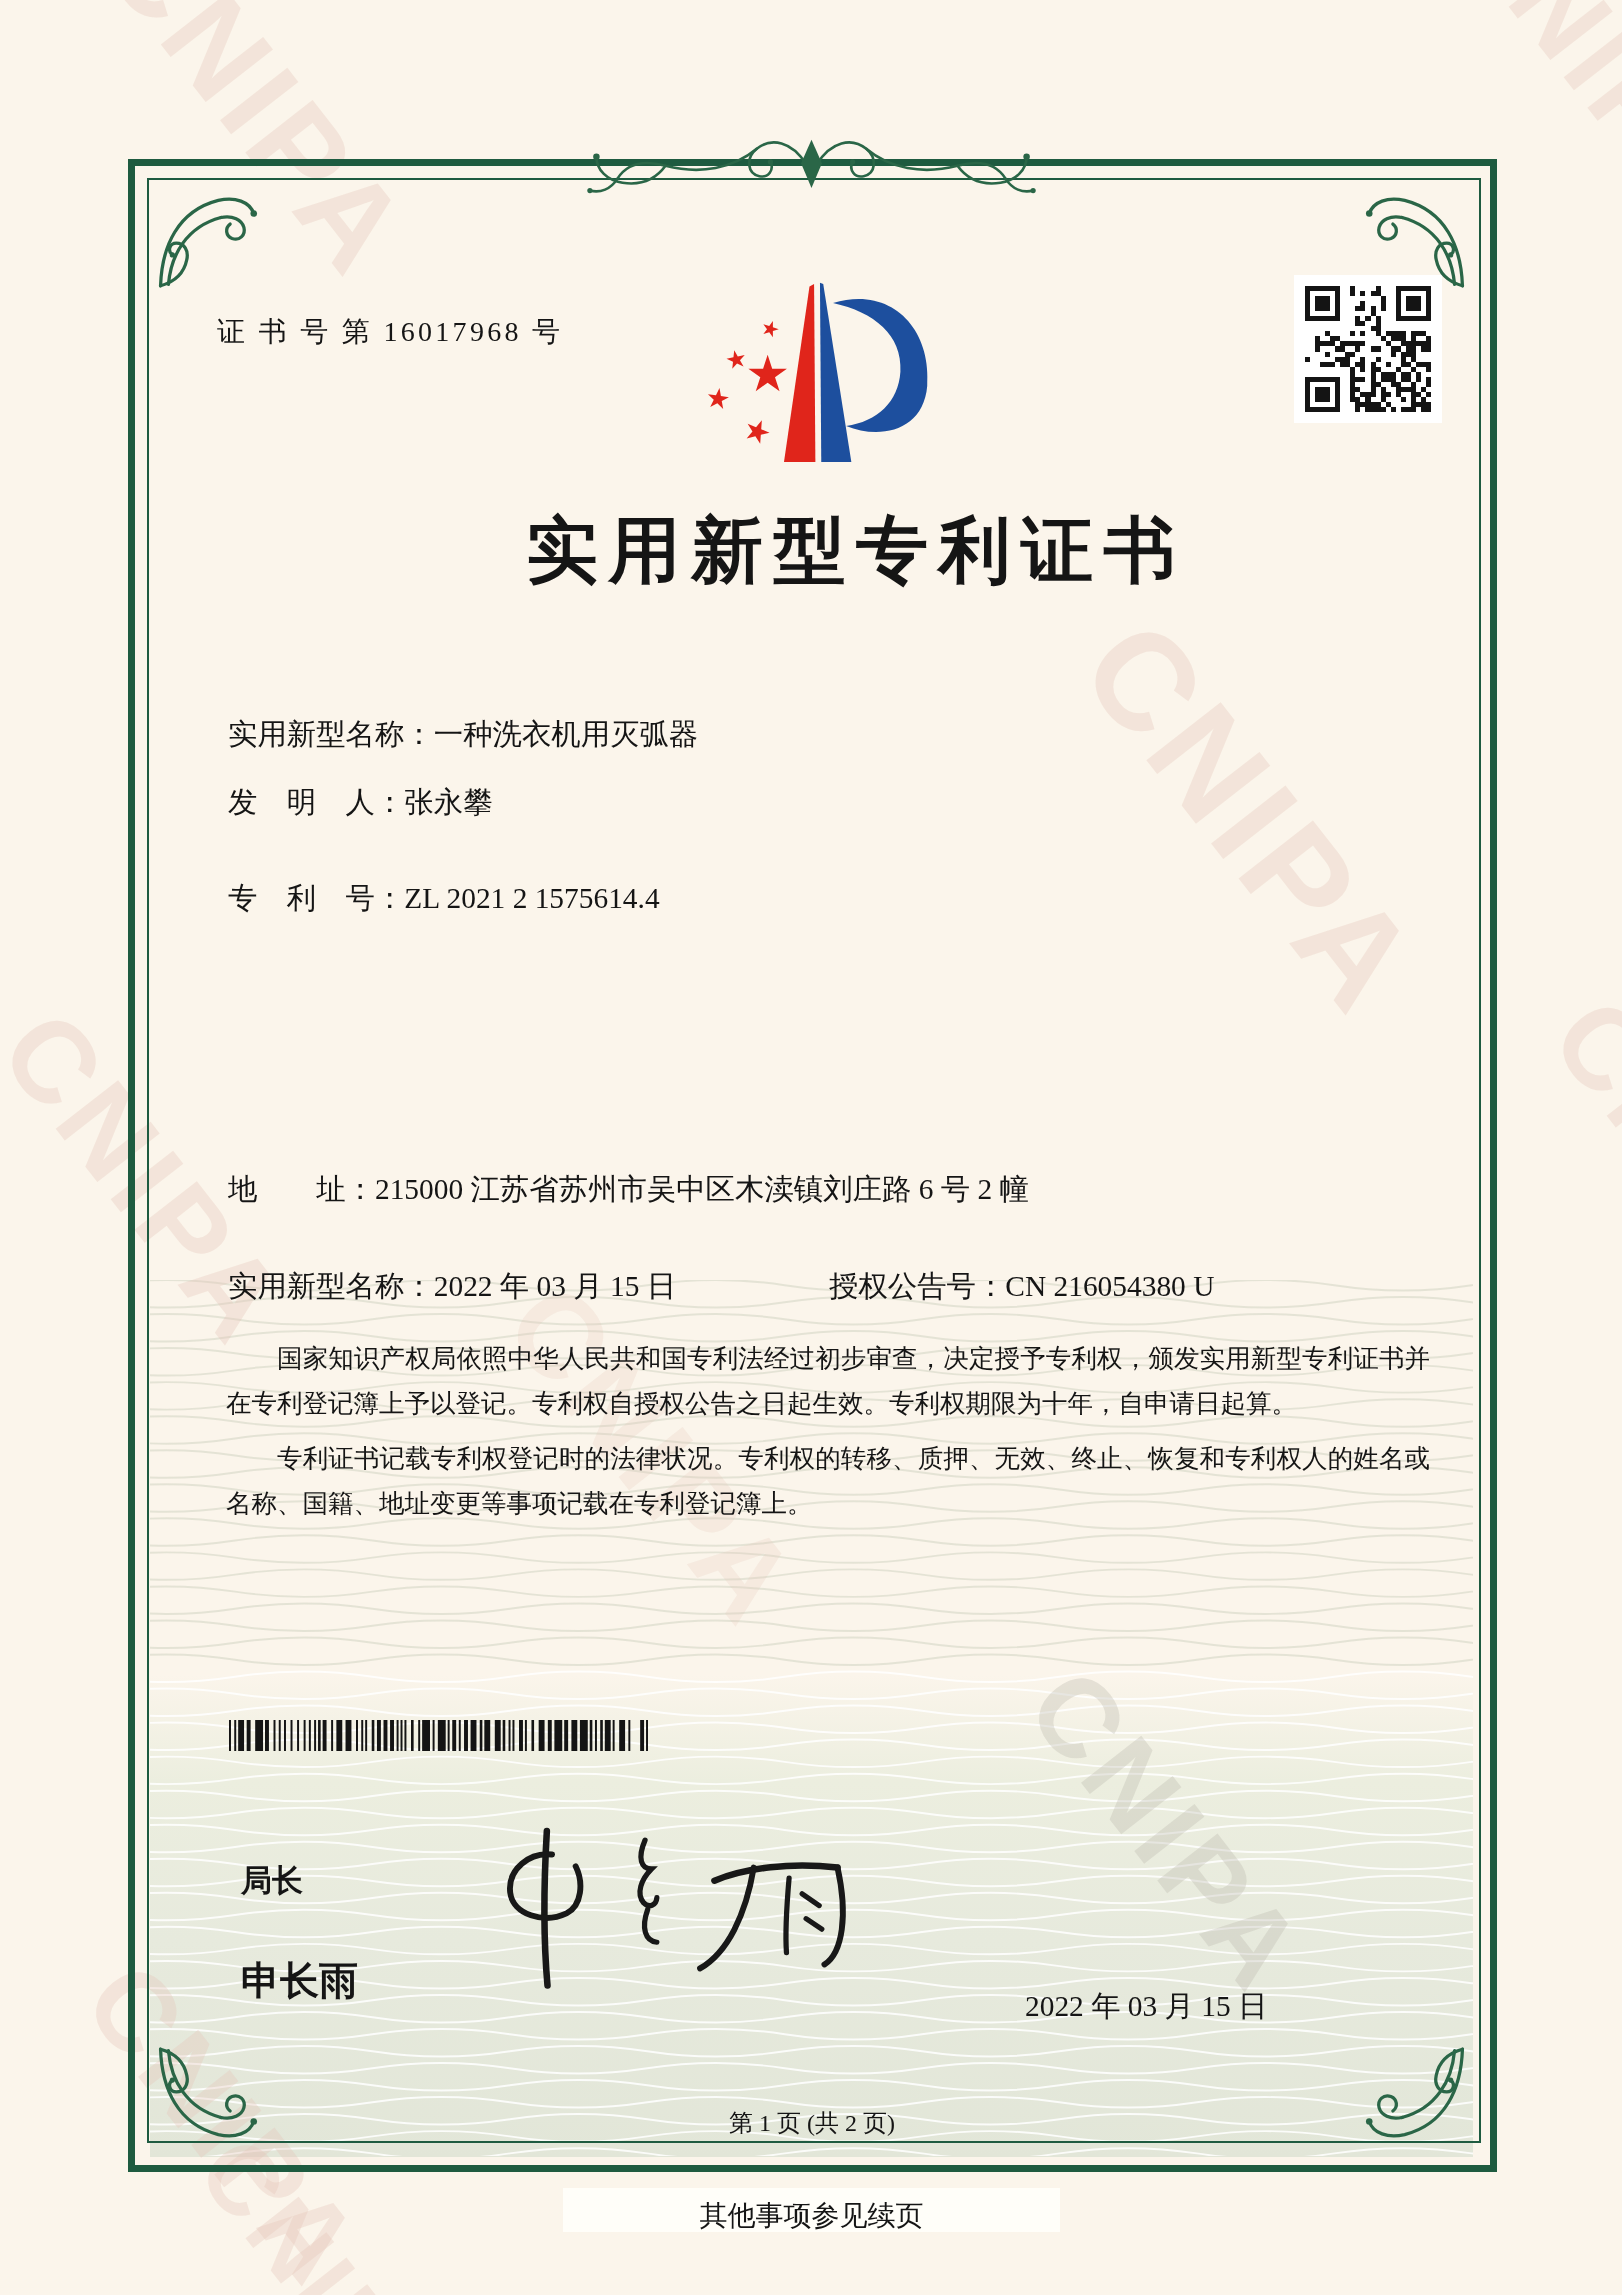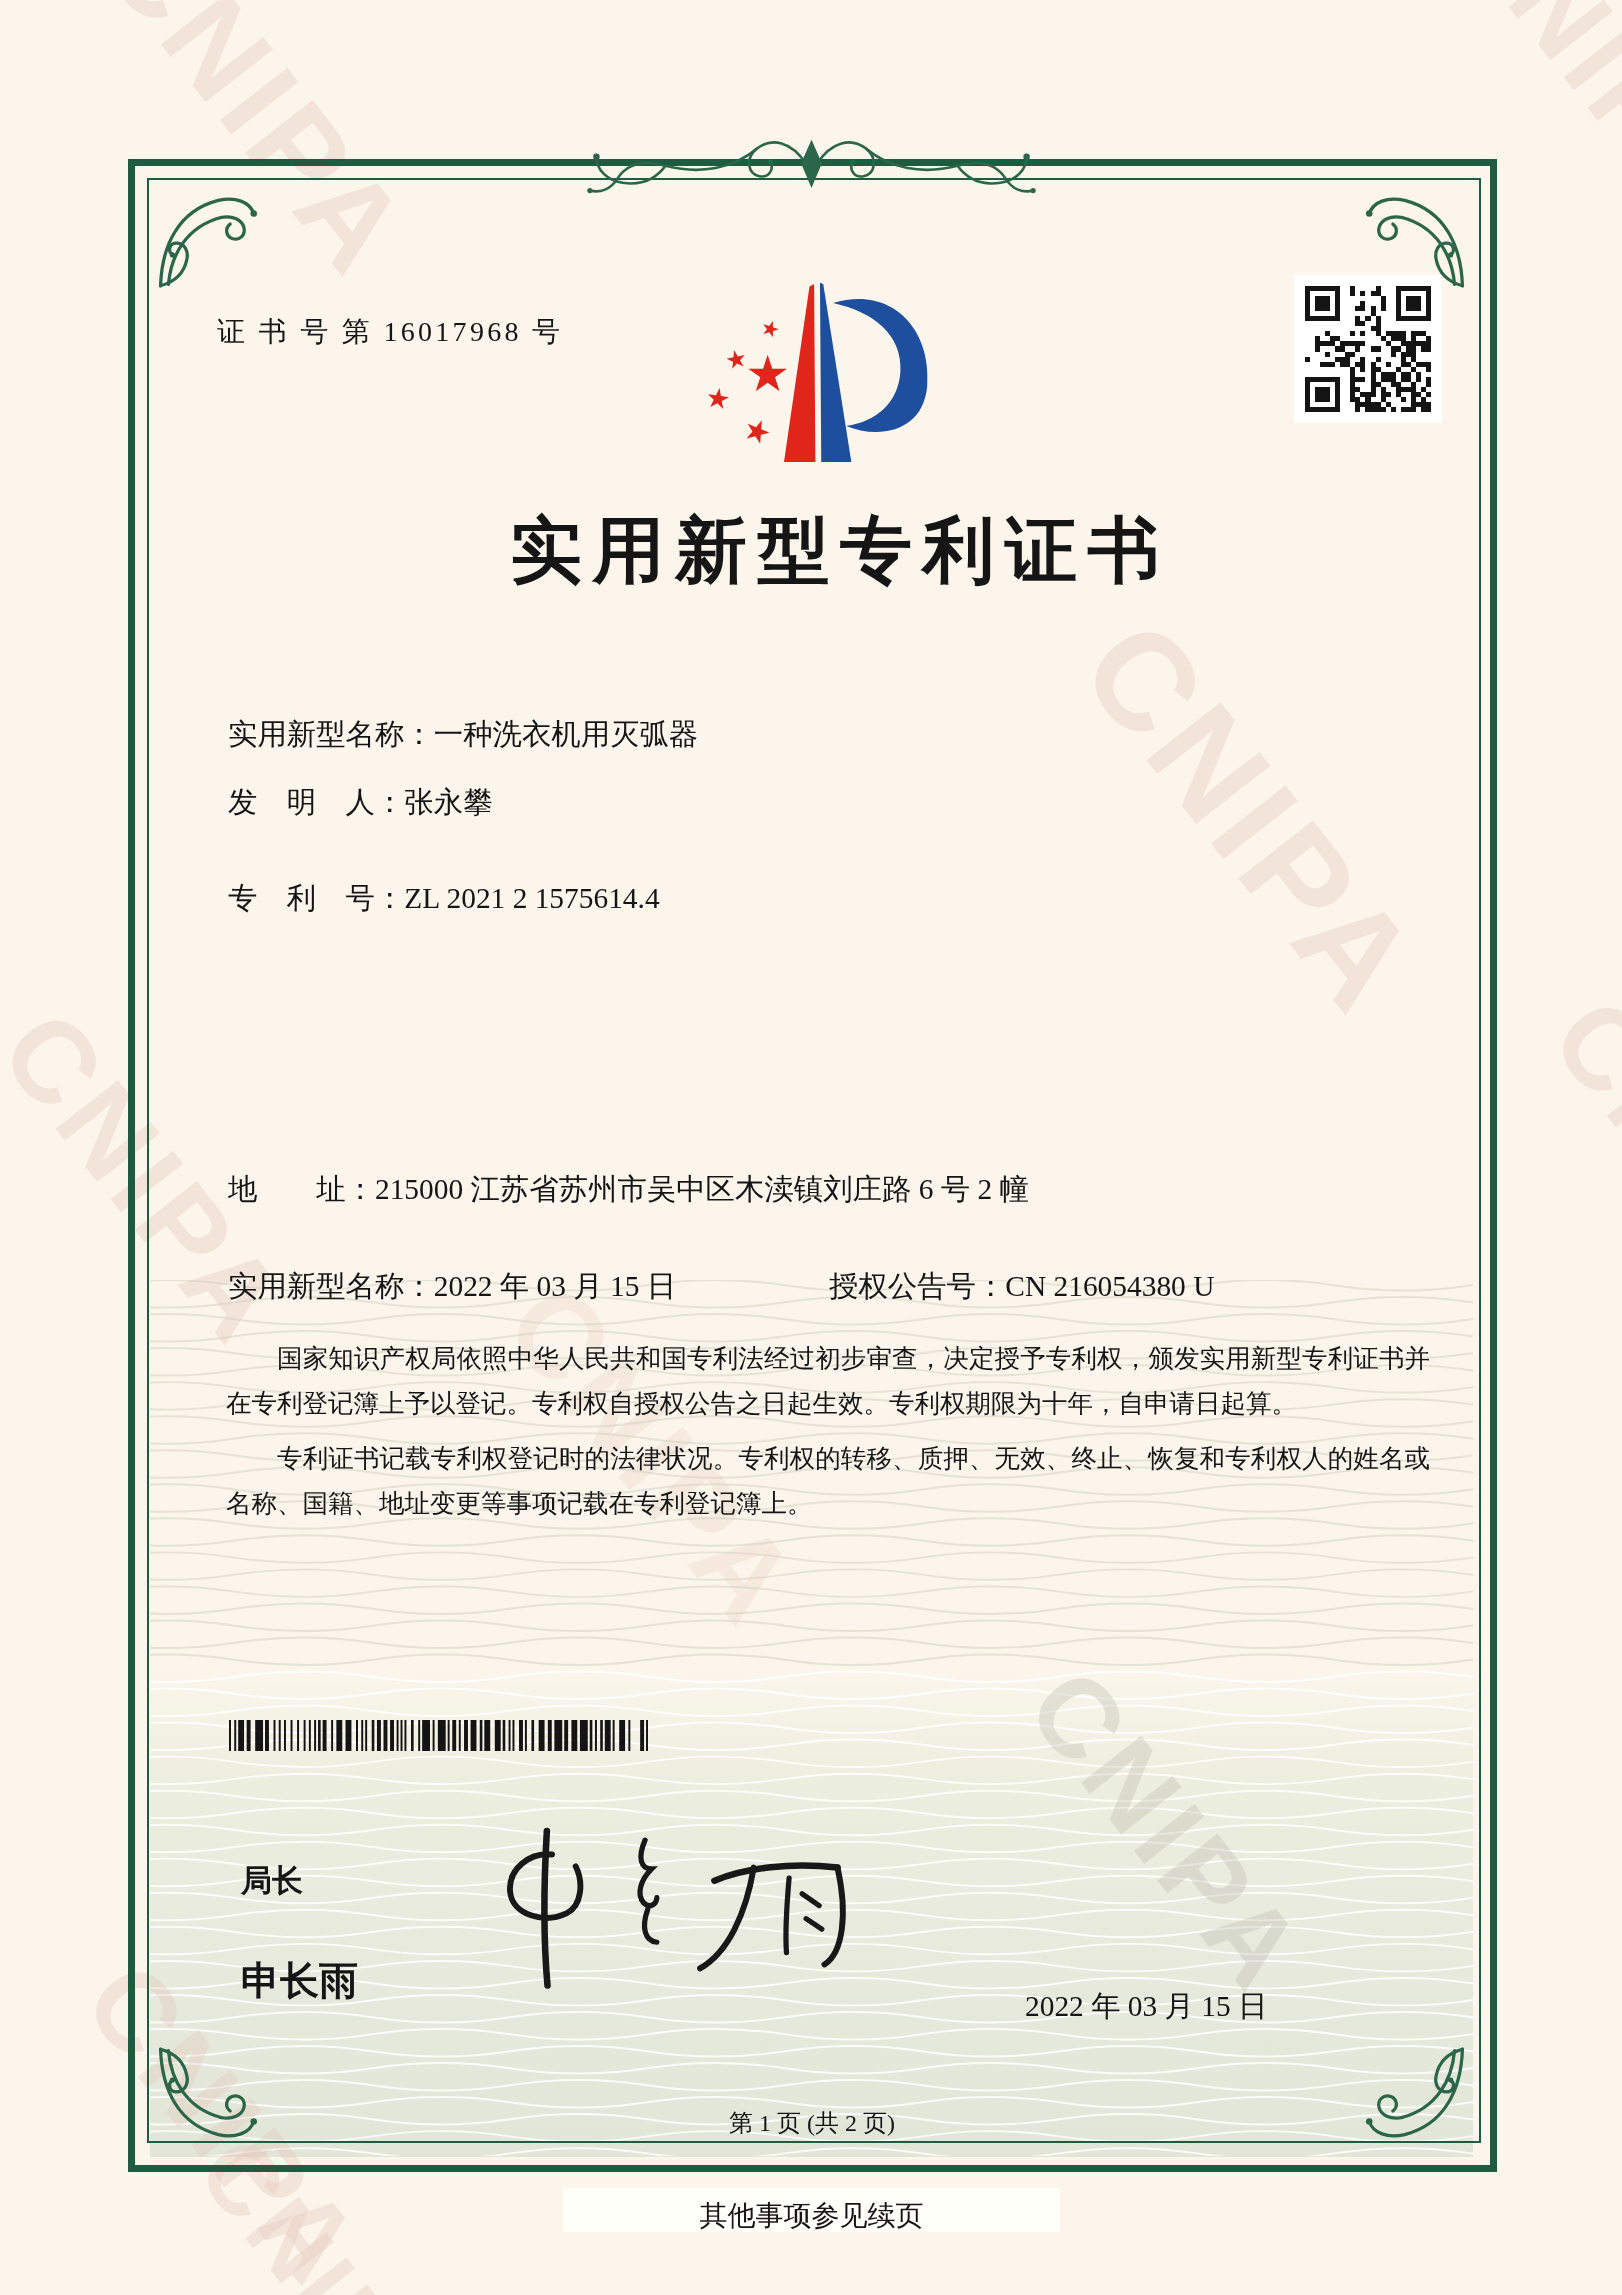--- a/index.html
+++ b/index.html
@@ -18,21 +18,21 @@
   .wm{position:absolute;z-index:2;font-family:"Liberation Sans","DejaVu Sans",sans-serif;
       font-weight:bold;color:rgba(228,196,184,0.34);letter-spacing:6.5px;white-space:nowrap;
       transform:rotate(52deg);transform-origin:center;pointer-events:none;}
   
   .content{position:absolute;inset:0;z-index:3;}
   .cert-no{position:absolute;left:217px;top:289px;font-size:28px;letter-spacing:3.3px;margin-top:24px;}
   .logo{position:absolute;left:687px;top:267px;width:262px;height:206px;}
   .qr{position:absolute;left:1294px;top:275px;width:148px;height:148px;background:#fff;}
   .qr svg{position:absolute;left:11px;top:11px;width:126px;height:126px;}
   .doc-title{position:absolute;left:128px;top:503px;width:1424px;text-align:center;
-             font-size:72px;font-weight:900;letter-spacing:10.5px;}
+             font-size:72px;font-weight:900;letter-spacing:10.5px;padding-left:16px;}
   .field{position:absolute;left:228px;font-size:29.4px;white-space:nowrap;}
   .grant-no{position:absolute;left:601px;top:0;white-space:nowrap;}
   .body-text{position:absolute;left:226px;top:1336px;width:1204px;font-size:25.5px;
              line-height:45px;text-align:justify;}
   .body-text p{margin:0 0 9.8px 0;text-indent:2em;font-family:"Liberation Serif","DejaVu Serif",serif;}
   .barcode{position:absolute;left:229px;top:1720px;width:419px;height:31px;}
   .signer-role{position:absolute;left:241px;top:1860px;font-size:31px;font-weight:bold;}
   .signer-name{position:absolute;left:241px;top:1926px;font-size:39px;font-weight:bold;margin-top:28px;}
   .signature{position:absolute;left:484px;top:1823px;width:419px;height:173px;}
   .issue-date{position:absolute;left:1025px;top:1987px;font-size:29.4px;white-space:nowrap;}

